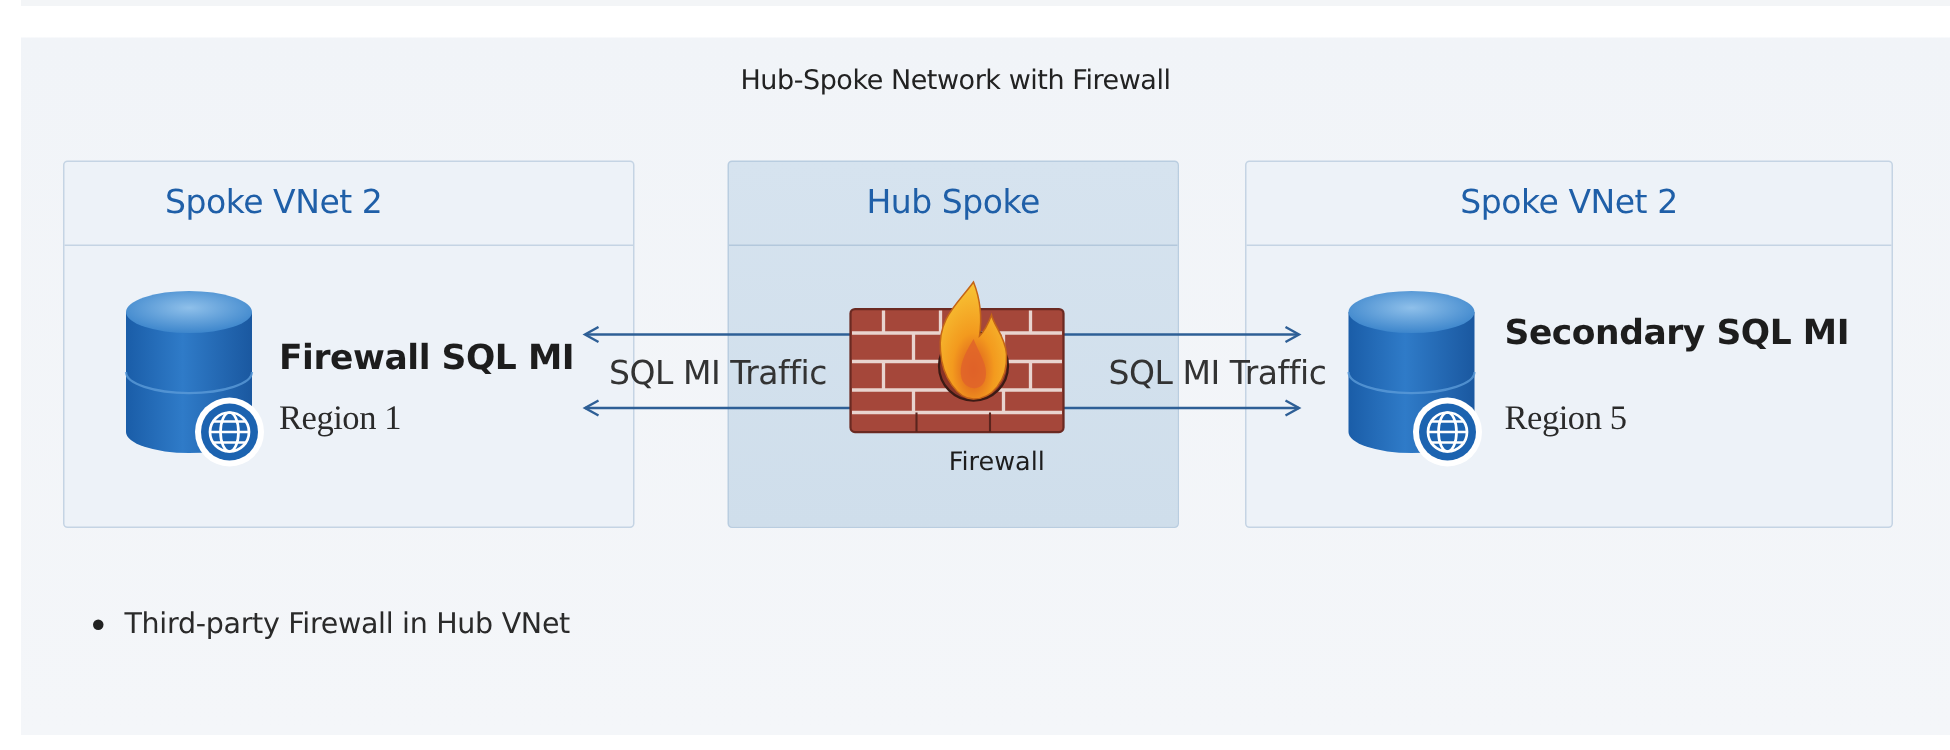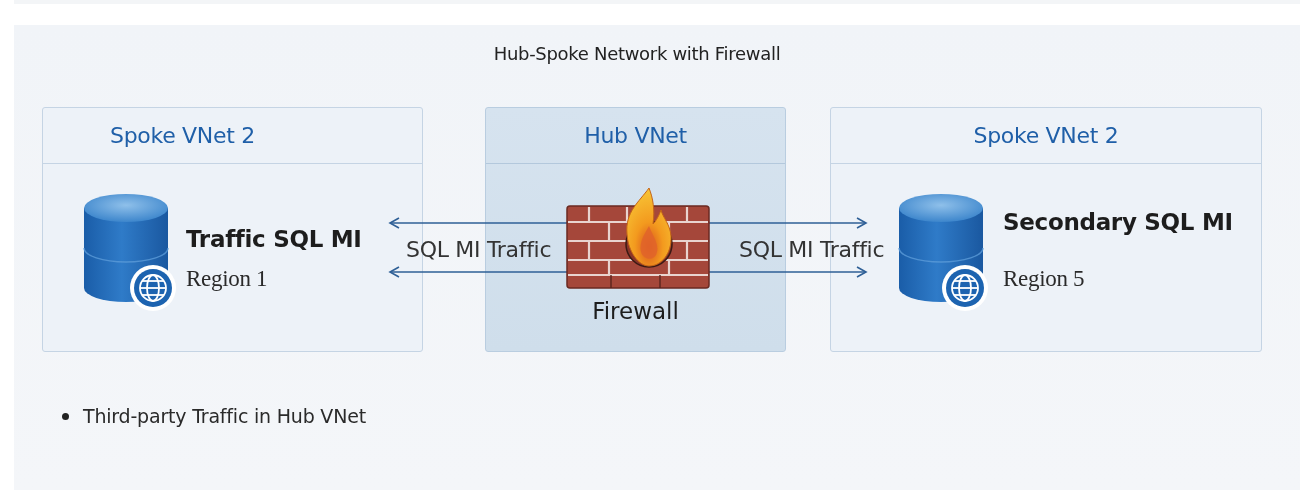--- a/index.html
+++ b/index.html
@@ -12,40 +12,40 @@
   #spoke1 .hdr{padding-left:67px;}
   #hub{left:485px;width:301px;background:linear-gradient(180deg,#d6e3ef 0%,#cfdeeb 100%);border-color:#b9cde0;}
   #hub .hdr{justify-content:center;border-bottom-color:#b3c8dc;}
   #spoke2{left:830px;width:432px;}
   #spoke2 .hdr{justify-content:center;}
   .db{position:absolute;}
   .node-name{position:absolute;font-size:23px;font-weight:bold;color:#1d1d1d;letter-spacing:-0.3px;}
   .node-region{position:absolute;font-size:23px;color:#2a2a2a;letter-spacing:-0.3px;font-family:Liberation Serif, serif;}
   .arrows{position:absolute;left:0;top:0;width:1300px;height:500px;pointer-events:none;}
   .traffic{position:absolute;font-size:22px;color:#333;letter-spacing:-0.3px;}
-  .fw-label{position:absolute;left:485px;width:301px;top:298px;text-align:center;font-size:23px;color:#1d1d1d;}
+  .fw-label{position:absolute;left:485px;width:301px;top:298px;text-align:center;font-size:17px;color:#1d1d1d;padding-left:29px;}
   .bullets{position:absolute;left:62px;top:394px;font-size:19px;color:#2a2a2a;letter-spacing:-0.2px;}
   .bullets .item{display:flex;align-items:center;height:44px;}
   .bullets .dot{width:7px;height:7px;border-radius:50%;background:#222;margin-right:14px;}
   .topline{position:absolute;left:14px;top:0;width:1286px;height:4px;background:#f3f5f7;}
 </style>
 </head>
 <body>
 
 <div class="topline"></div>
 <div class="panel"></div>
 
 <div class="title" style="left:14px;">Hub-Spoke Network with Firewall</div>
 
 <div class="box" id="spoke1">
   <div class="hdr">Spoke VNet 2</div>
 </div>
 
 <div class="box" id="hub">
-  <div class="hdr">Hub VNet</div>
+  <div class="hdr">Hub Spoke</div>
 </div>
 
 <div class="box" id="spoke2">
   <div class="hdr">Spoke VNet 2</div>
 </div>
 
 <svg class="arrows" viewBox="0 0 1300 500">
   <defs>
     <marker id="ah" markerWidth="12" markerHeight="12" refX="10" refY="6" orient="auto" markerUnits="userSpaceOnUse">
       <path d="M1,1 L10,6 L1,11" fill="none" stroke="#2e5f96" stroke-width="1.6"></path>
@@ -78,21 +78,21 @@
   <circle cx="73" cy="96" r="23" fill="#ffffff"></circle>
   <circle cx="73" cy="96" r="19" fill="#1c63b0"></circle>
   <g fill="none" stroke="#ffffff" stroke-width="1.8">
     <circle cx="73" cy="96" r="13"></circle>
     <ellipse cx="73" cy="96" rx="6" ry="13"></ellipse>
     <line x1="60" y1="96" x2="86" y2="96"></line>
     <line x1="62" y1="89" x2="84" y2="89"></line>
     <line x1="62" y1="103" x2="84" y2="103"></line>
   </g>
 </svg>
-<div class="node-name" style="left:186px;top:226px;">Traffic SQL MI</div>
+<div class="node-name" style="left:186px;top:226px;">Firewall SQL MI</div>
 <div class="node-region" style="left:186px;top:266px;">Region 1</div>
 
 <svg class="db" style="left:895px;top:192px;" width="100" height="120" viewBox="0 0 100 120">
   <defs>
     <linearGradient id="dbBody2" x1="0" x2="1" y1="0" y2="0">
       <stop offset="0" stop-color="#1a5da8"></stop>
         <stop offset="0.45" stop-color="#2f7bc8"></stop>
         <stop offset="1" stop-color="#1a58a0"></stop>
     </linearGradient>
     <radialGradient id="dbTop2" cx="0.5" cy="0.4" r="0.6">
@@ -146,15 +146,15 @@
   </g>
   <circle cx="84" cy="58" r="23" fill="#8a3428" stroke="#3b1a14" stroke-width="1.5"></circle>
   <path d="M84,2 C74,16 60,26 62,48 C63,66 74,80 84,80 C96,80 107,68 106,50 C105,38 98,32 96,24 C93,32 90,36 88,38 C90,24 88,12 84,2 Z" fill="url(#flame)" stroke="#c46417" stroke-width="1"></path>
   <path d="M84,40 C78,50 74,58 76,66 C78,74 90,76 92,66 C94,58 88,50 84,40 Z" fill="#e0642a" opacity="0.85"></path>
 </svg>
 <div class="fw-label">Firewall</div>
 
 <div class="bullets">
   <div class="item">
     <span class="dot"></span>
-    <span>Third-party Traffic in Hub VNet</span>
+    <span>Third-party Firewall in Hub VNet</span>
   </div>
 </div>
 
 </body></html>

